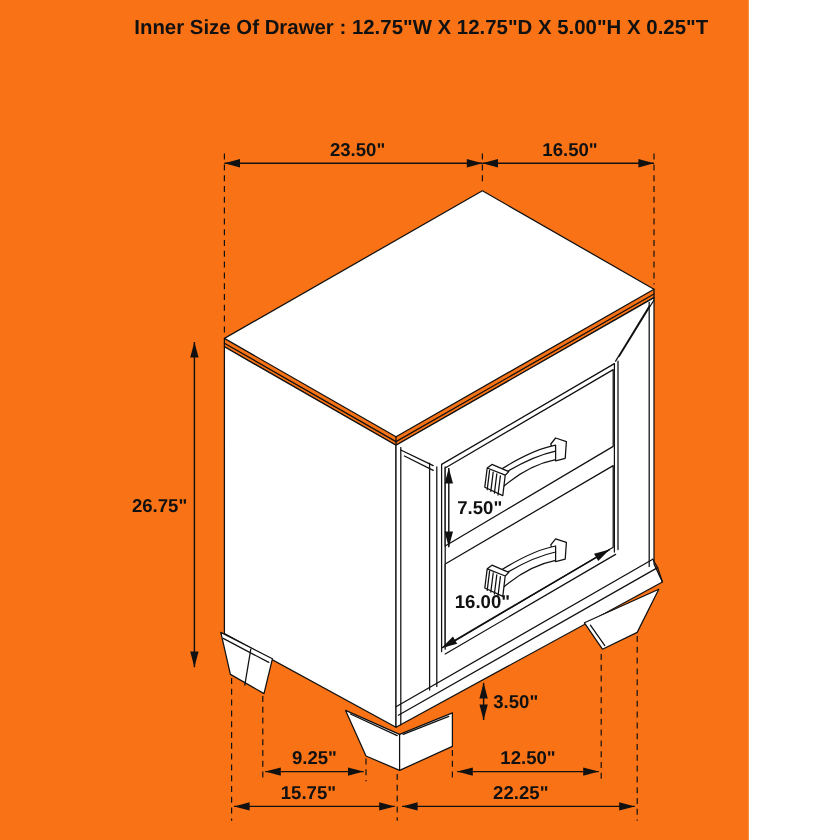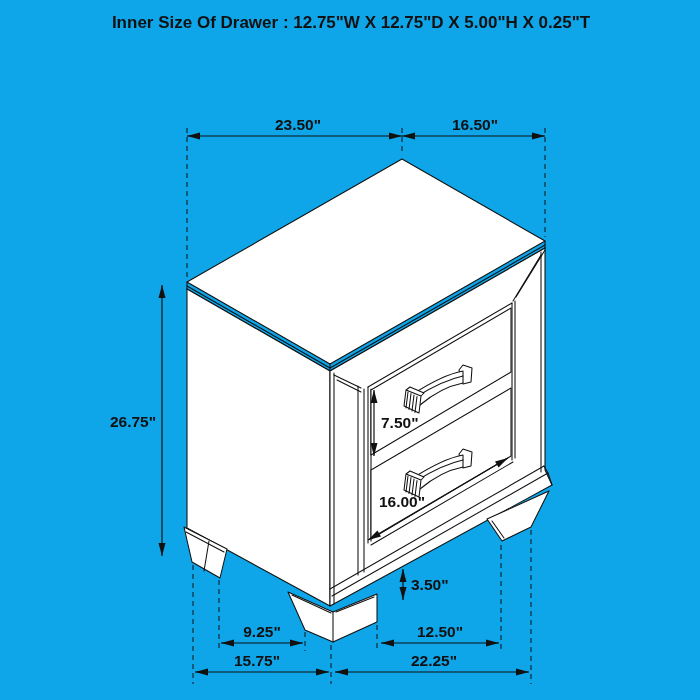--- a/index.html
+++ b/index.html
@@ -1,16 +1,16 @@
 <!DOCTYPE html>
 <html><head>
 <meta charset="utf-8">
 <style>
   html,body{margin:0;padding:0;background:#fff;}
-  .page{position:relative;width:700px;height:700px;background:#0ea5e9;overflow:hidden;
+  .page{position:relative;width:624px;height:700px;background:#f97316;overflow:hidden;
         font-family:"Liberation Sans",sans-serif;}
   svg{display:block;}
   .t-title{font-family:"Liberation Sans",sans-serif;font-size:17px;font-weight:bold;fill:#111;}
   .t-dim{font-family:"Liberation Sans",sans-serif;font-size:15.5px;font-weight:bold;fill:#111;}
   .ln{stroke:#111;stroke-width:1.05;fill:none;stroke-linecap:round;stroke-linejoin:round;}
   .face{fill:#ffffff;stroke:#111;stroke-width:1.05;stroke-linejoin:round;}
   .ext{stroke:#111;stroke-width:1;fill:none;stroke-dasharray:5 4;}
   .dim{stroke:#111;stroke-width:1.2;fill:none;marker-start:url(#ah);marker-end:url(#ah);}
 </style>
 </head>

